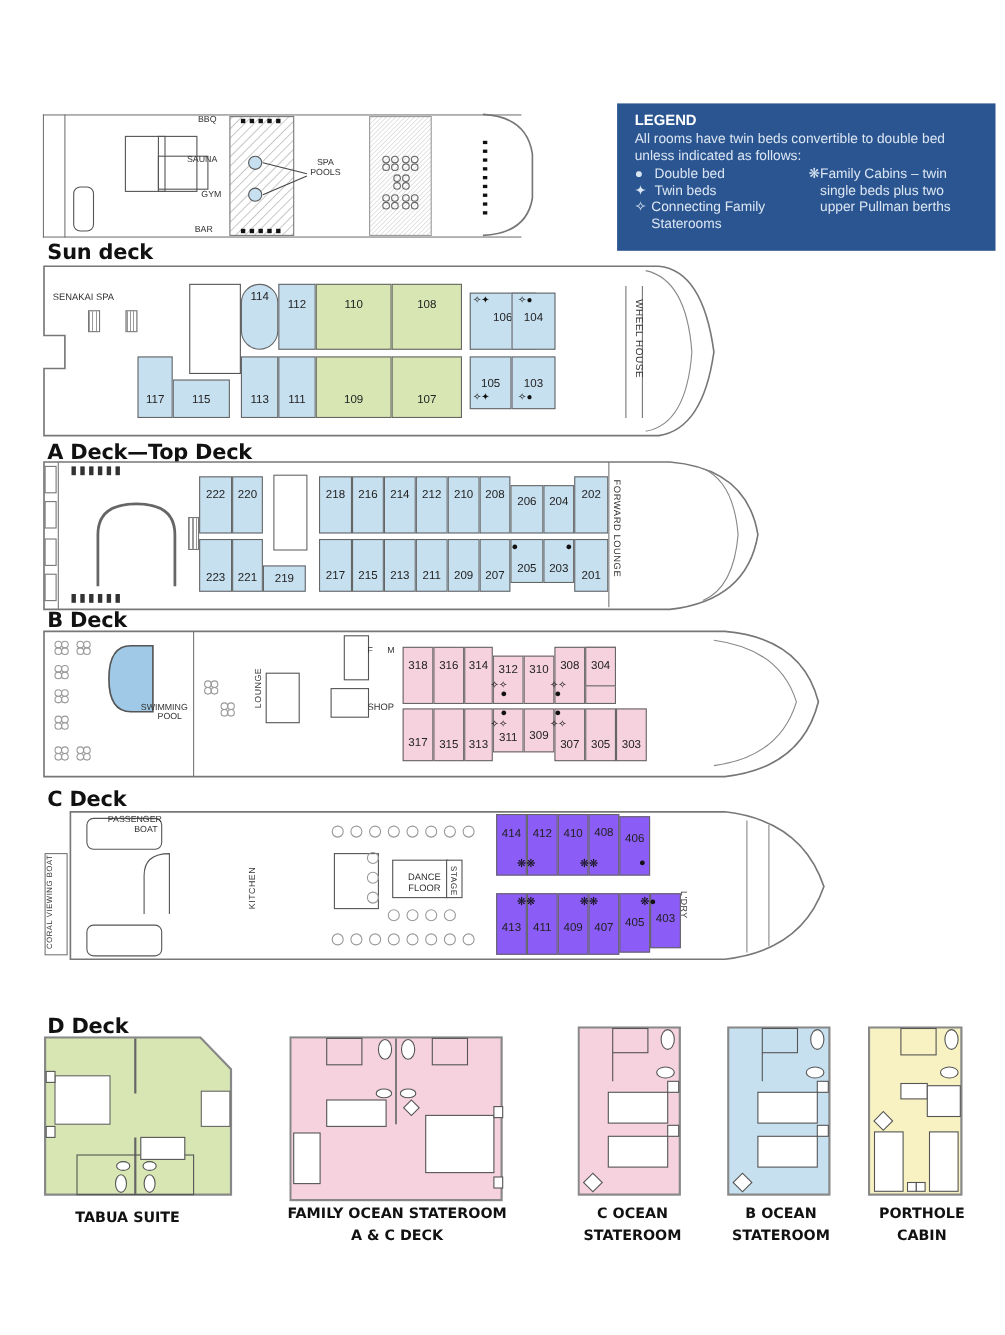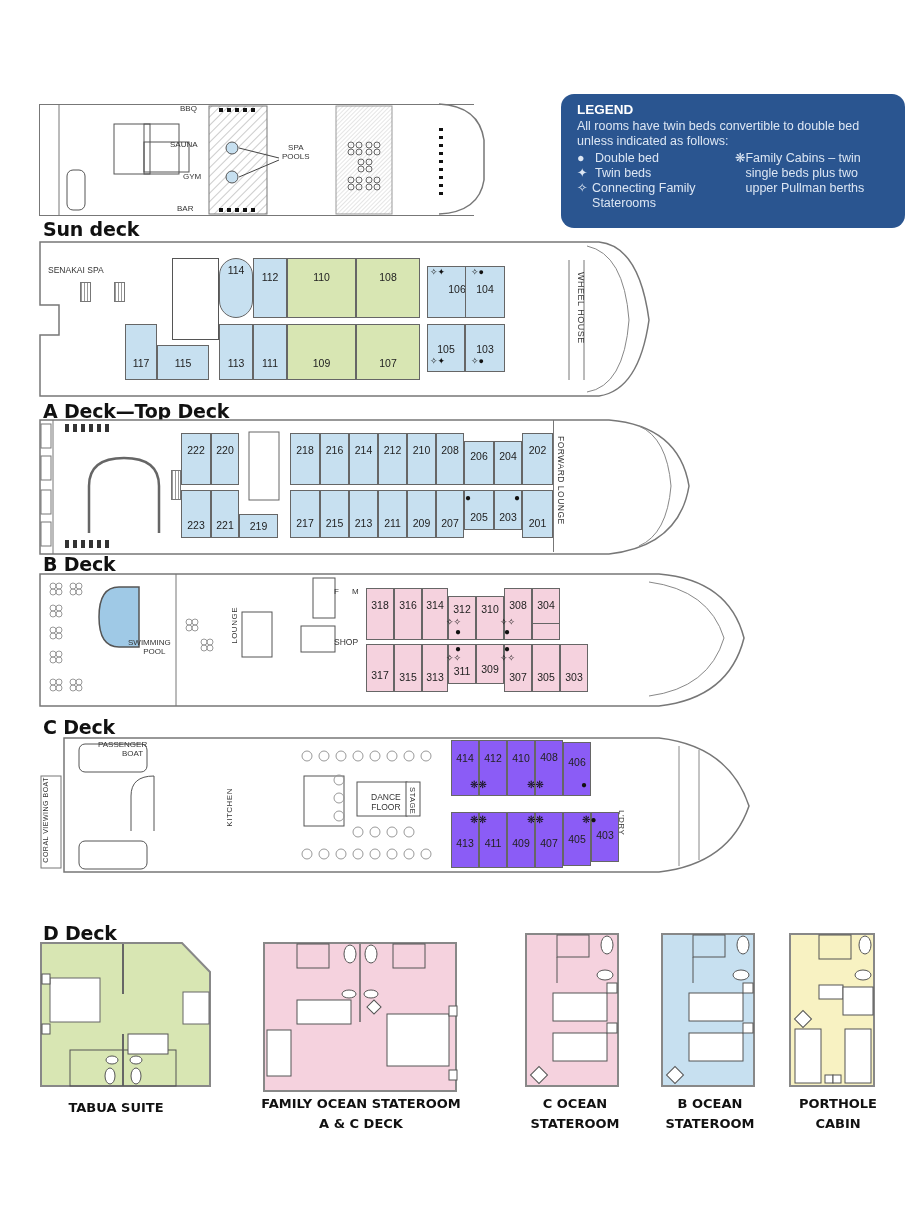--- a/index.html
+++ b/index.html
@@ -9,21 +9,21 @@
   .hull{position:absolute;border:1.5px solid #777;background:#fff;box-sizing:border-box;}
   .cabin{position:absolute;box-sizing:border-box;border:1px solid #666;font-size:10.5px;color:#222;display:flex;justify-content:center;}
   .cabin span{display:block;}
   .blue{background:#c7e0f0;}
   .green{background:#d8e6b3;}
   .pink{background:#f5d2de;}
   .yellow{background:#8b5cf6;}
   .label{position:absolute;font-size:9px;color:#333;white-space:nowrap;}
   .vert{writing-mode:vertical-rl;font-size:9.5px;letter-spacing:0.5px;color:#333;position:absolute;}
   .sym{font-size:9px;color:#111;position:absolute;white-space:nowrap;}
-  .legend{position:absolute;left:561px;top:94px;width:344px;height:134px;background:#2a5590;color:#dce6f3;box-sizing:border-box;padding:8px 16px;font-size:12.5px;line-height:15px;border-radius:13px;}
+  .legend{position:absolute;left:561px;top:94px;width:344px;height:134px;background:#2a5590;color:#dce6f3;box-sizing:border-box;padding:8px 16px;font-size:12.5px;line-height:15px;}
   .legend .lt{font-weight:bold;color:#fff;font-size:13.5px;margin-bottom:2px;}
   .legend .cols{display:flex;margin-top:2px;}
   .legend .col1{width:158px;}
   .legend .row{display:flex;}
   .legend .ic{width:18px;display:inline-block;text-align:left;}
   .plan-caption{position:absolute;font-family:"DejaVu Sans",sans-serif;font-weight:bold;font-size:13px;text-align:center;color:#111;line-height:20px;}
   .stair{position:absolute;border:1px solid #777;background:repeating-linear-gradient(90deg,#999 0 1px,#fff 1px 3px);}
 </style>
 </head>
 <body>

